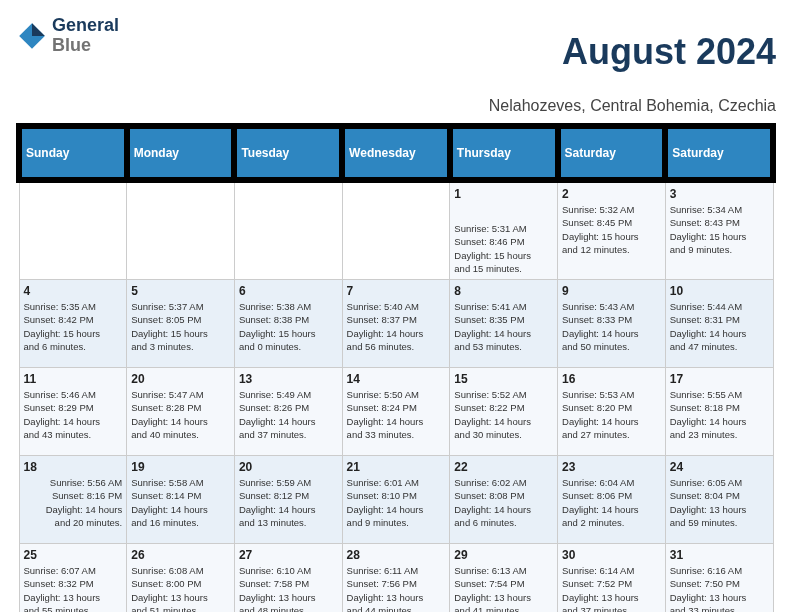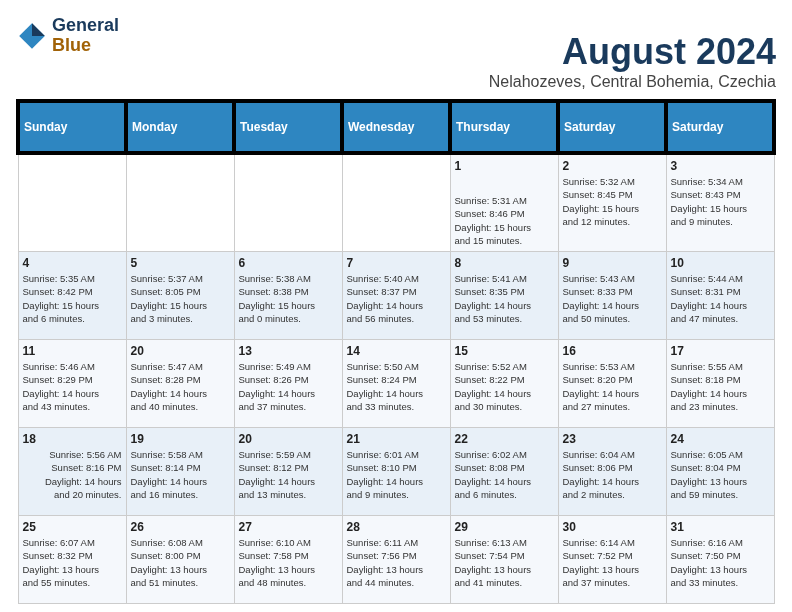--- a/index.html
+++ b/index.html
@@ -21,52 +21,53 @@
       align-items: center;
       gap: 4px;
     }
     .logo-text {
       font-size: 18px;
       font-weight: bold;
       color: #1a3a5c;
       line-height: 1.1;
     }
     .logo-text span {
-      color: #a16207;
+      color: #737373;
     }
     .logo-icon {
       width: 32px;
       height: 32px;
     }
     .title-block {
       text-align: right;
     }
     .calendar-title {
       font-size: 36px;
       font-weight: bold;
       color: #1a3a5c;
       margin-top: 15px;
     }
     .calendar-subtitle {
       font-size: 16px;
       color: #444;
+      margin-top: 24px;
     }
     table {
       width: 100%;
       border-collapse: collapse;
       table-layout: fixed;
     }
     thead tr th {
       background: #2e86c1;
       color: #fff;
       font-size: 12px;
       font-weight: bold;
       padding: 17px 4px;
       text-align: left;
-      border: 4px solid #000000;
+      border: 6px solid #000000;
       margin-top: 13px;
     }
     tbody tr td {
       vertical-align: top;
       border: 1px solid #ccc;
       padding: 4px;
       font-size: 10px;
       color: #333;
       height: 88px;
       background: #fff;

